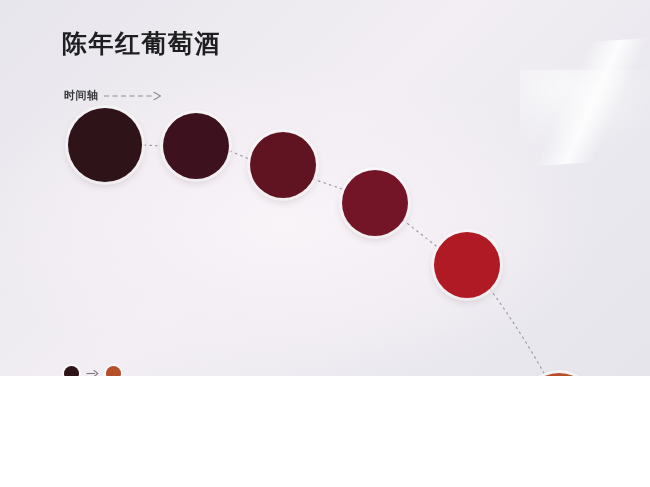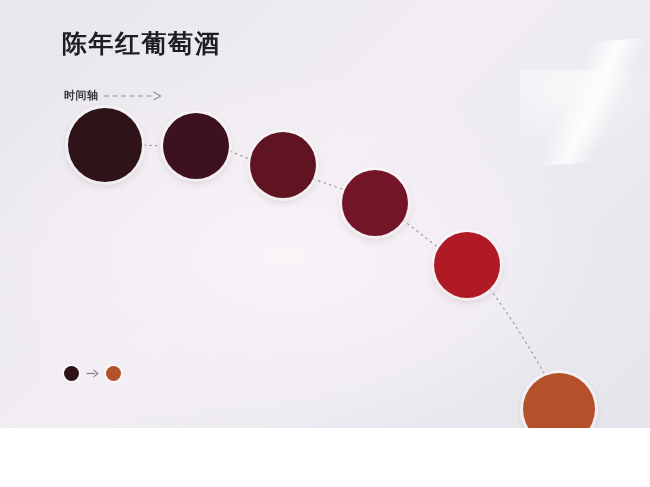--- a/index.html
+++ b/index.html
@@ -9,21 +9,21 @@
   }
   body {
     width: 650px;
     height: 487px;
     overflow: hidden;
     font-family: "Liberation Sans", "DejaVu Sans", sans-serif;
   }
   #stage {
     position: relative;
     width: 650px;
-    height: 428px;
+    height: 376px;
     background: #7dd3fc;
     overflow: hidden;
   }
   
   #bg-base {
     position: absolute;
     inset: 0;
     background:
       radial-gradient(ellipse 62% 55% at 44% 60%, #f8f4f8 0%, #f4eff5 38%, rgba(233,232,238,0) 78%),
       linear-gradient(135deg, #e7e6ec 0%, #f2eef3 46%, #eae9ef 72%, #e6e5eb 100%);

